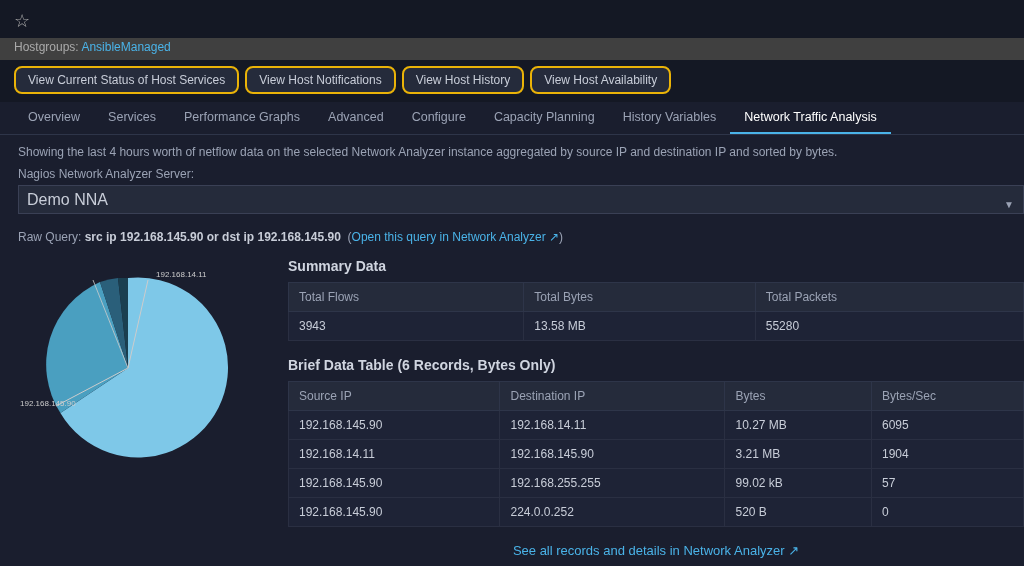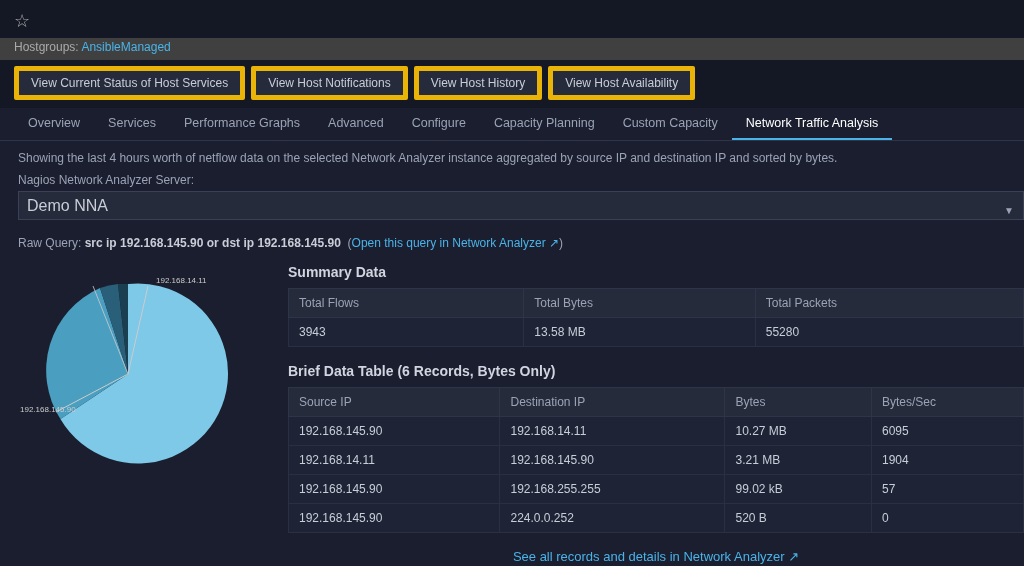--- a/index.html
+++ b/index.html
@@ -56,26 +56,26 @@
     
     .buttons-row {
       background-color: #141824;
       padding: 6px 14px 8px 14px;
       display: flex;
       gap: 6px;
       flex-wrap: wrap;
     }
     .action-btn {
       background-color: #252b3b;
-      border: 5px solid #eab308;
+      border: 2px solid #eab308;
       color: #c8cdd8;
       padding: 5px 12px;
       font-size: 12px;
       cursor: pointer;
-      border-radius: 2px;
+      border-radius: 8px;
     }
     
     .tabs-row {
       background-color: #1a1e2e;
       border-bottom: 1px solid #2e3549;
       display: flex;
       padding: 0 14px;
       gap: 0;
     }
     .tab {
@@ -218,21 +218,21 @@
   <button class="action-btn">View Host Availability</button>
 </div>
 
 <div class="tabs-row">
   <div class="tab">Overview</div>
   <div class="tab">Services</div>
   <div class="tab">Performance Graphs</div>
   <div class="tab">Advanced</div>
   <div class="tab">Configure</div>
   <div class="tab">Capacity Planning</div>
-  <div class="tab">Custom Capacity</div>
+  <div class="tab">History Variables</div>
   <div class="tab active">Network Traffic Analysis</div>
 </div>
 
 <div class="main-content">
   <p class="info-text">Showing the last 4 hours worth of netflow data on the selected Network Analyzer instance aggregated by source IP and destination IP and sorted by bytes.</p>
   <p class="nna-label">Nagios Network Analyzer Server:</p>
   <div class="select-wrapper">
     <select class="nna-select">
       <option>Demo NNA</option>
     </select>

